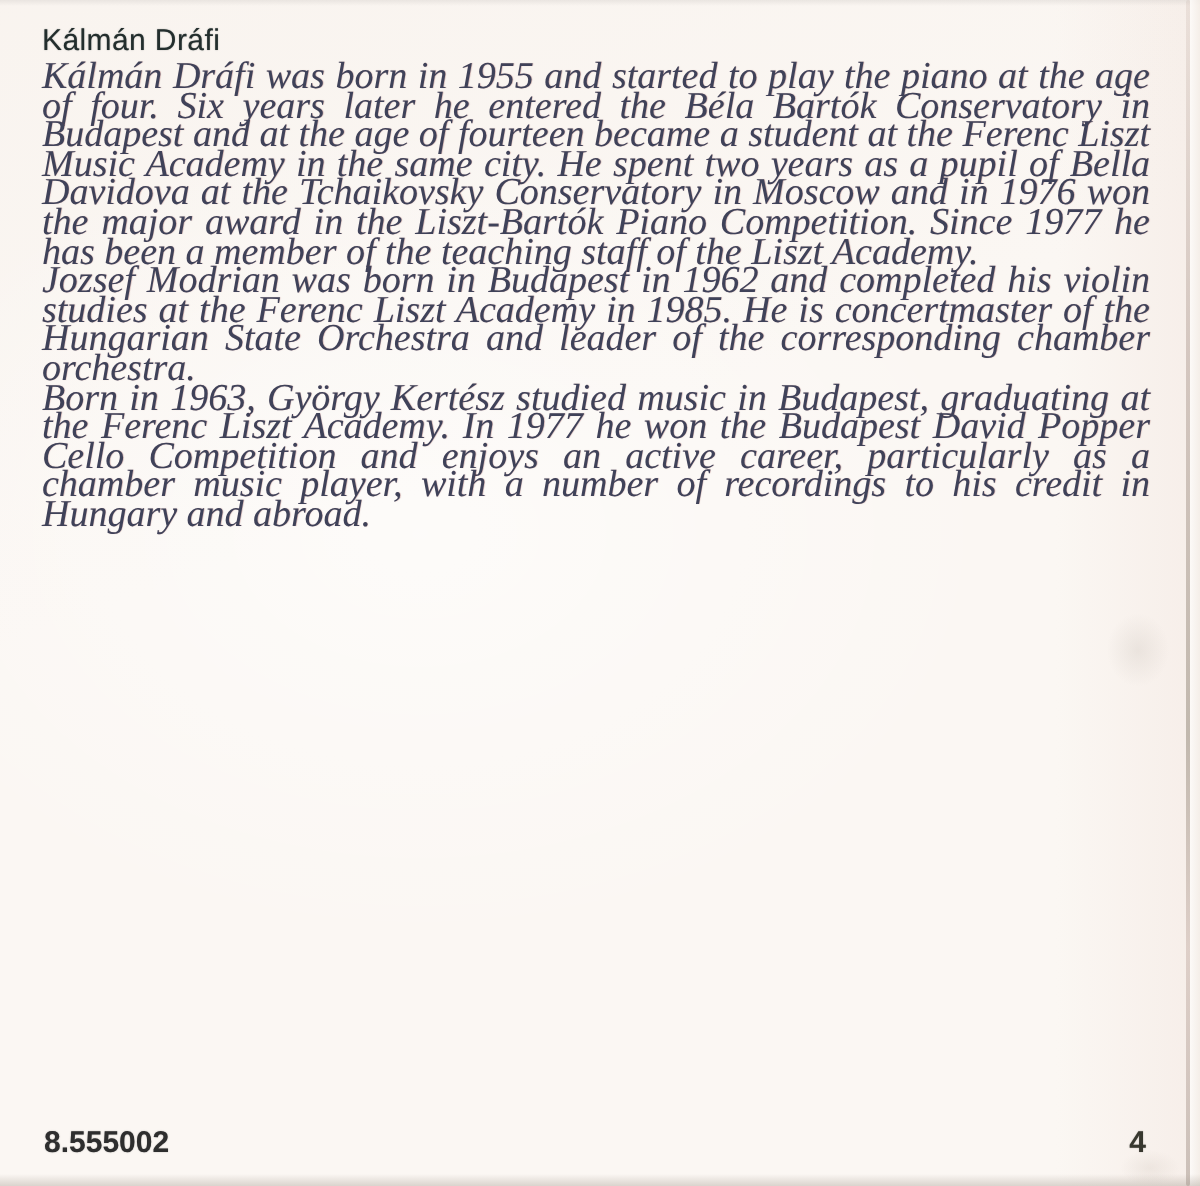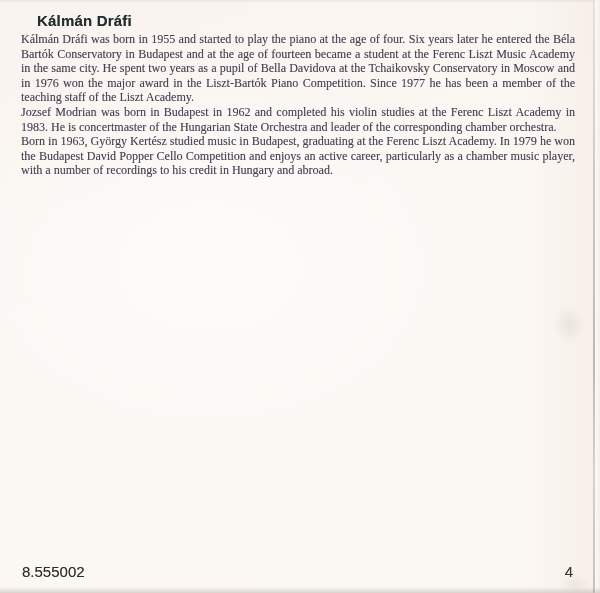--- a/index.html
+++ b/index.html
@@ -27,48 +27,49 @@
   
   .content {
     position: absolute;
     left: 21px;
     right: 25px;
     top: 12px;
   }
   .section-heading {
     font-family: "Liberation Sans", sans-serif;
     font-size: 15px;
-    font-weight: bold;
+    font-weight: normal;
     color: #232e2d;
     letter-spacing: 0.2px;
-    margin: 0 0 2px 16px;
+    margin: 0 0 2px 0;
     line-height: 18px;
     text-shadow: 0 0 0.6px rgba(35,46,45,0.55);
   }
   .section + .section .section-heading {
     margin-top: 7px;
   }
   .section-body {
-    font-size: 12px;
+    font-size: 19px;
     line-height: 14.6px;
     color: #3f4259;
     text-align: justify;
     margin: 0;
     text-shadow: 0.3px 0 0.4px rgba(140,60,60,0.35);
+    font-style: italic;
   }
 
   
   .footer {
     position: absolute;
     left: 0;
     right: 0;
     bottom: 13px;
     height: 16px;
     font-family: "Liberation Sans", sans-serif;
-    font-weight: normal;
+    font-weight: bold;
     font-size: 15px;
     line-height: 16px;
   }
   .catalog-number {
     position: absolute;
     left: 22px;
     color: #2e2e2e;
     text-shadow: 0 0 0.6px rgba(46,46,46,0.5);
   }
   .page-number {
@@ -140,25 +141,25 @@
 <div class="page">
 
   <div class="content">
 
     <div class="section">
       <h2 class="section-heading">Kálmán Dráfi</h2>
       <p class="section-body">Kálmán Dráfi was born in 1955 and started to play the piano at the age of four. Six years later he entered the Béla Bartók Conservatory in Budapest and at the age of fourteen became a student at the Ferenc Liszt Music Academy in the same city. He spent two years as a pupil of Bella Davidova at the Tchaikovsky Conservatory in Moscow and in 1976 won the major award in the Liszt-Bartók Piano Competition. Since 1977 he has been a member of the teaching staff of the Liszt Academy.</p>
     </div>
 
     <div class="section">
-      <p class="section-body">Jozsef Modrian was born in Budapest in 1962 and completed his violin studies at the Ferenc Liszt Academy in 1983. He is concertmaster of the Hungarian State Orchestra and leader of the corresponding chamber orchestra.</p>
+      <p class="section-body">Jozsef Modrian was born in Budapest in 1962 and completed his violin studies at the Ferenc Liszt Academy in 1985. He is concertmaster of the Hungarian State Orchestra and leader of the corresponding chamber orchestra.</p>
     </div>
 
     <div class="section">
-      <p class="section-body">Born in 1963, György Kertész studied music in Budapest, graduating at the Ferenc Liszt Academy. In 1979 he won the Budapest David Popper Cello Competition and enjoys an active career, particularly as a chamber music player, with a number of recordings to his credit in Hungary and abroad.</p>
+      <p class="section-body">Born in 1963, György Kertész studied music in Budapest, graduating at the Ferenc Liszt Academy. In 1977 he won the Budapest David Popper Cello Competition and enjoys an active career, particularly as a chamber music player, with a number of recordings to his credit in Hungary and abroad.</p>
     </div>
 
   </div>
 
   <div class="footer">
     <span class="catalog-number">8.555002</span>
     <span class="page-number">4</span>
   </div>
 
   <div class="scan-smudge-a"></div>

